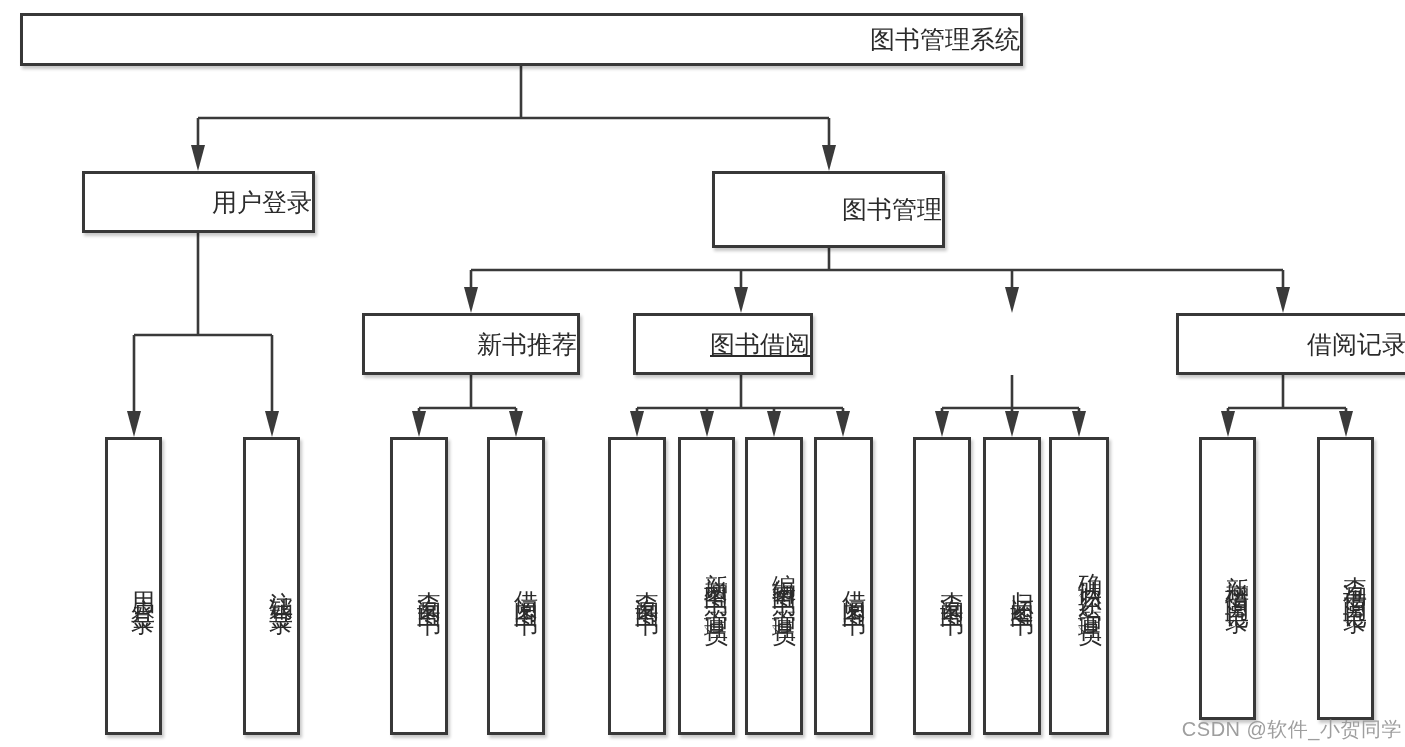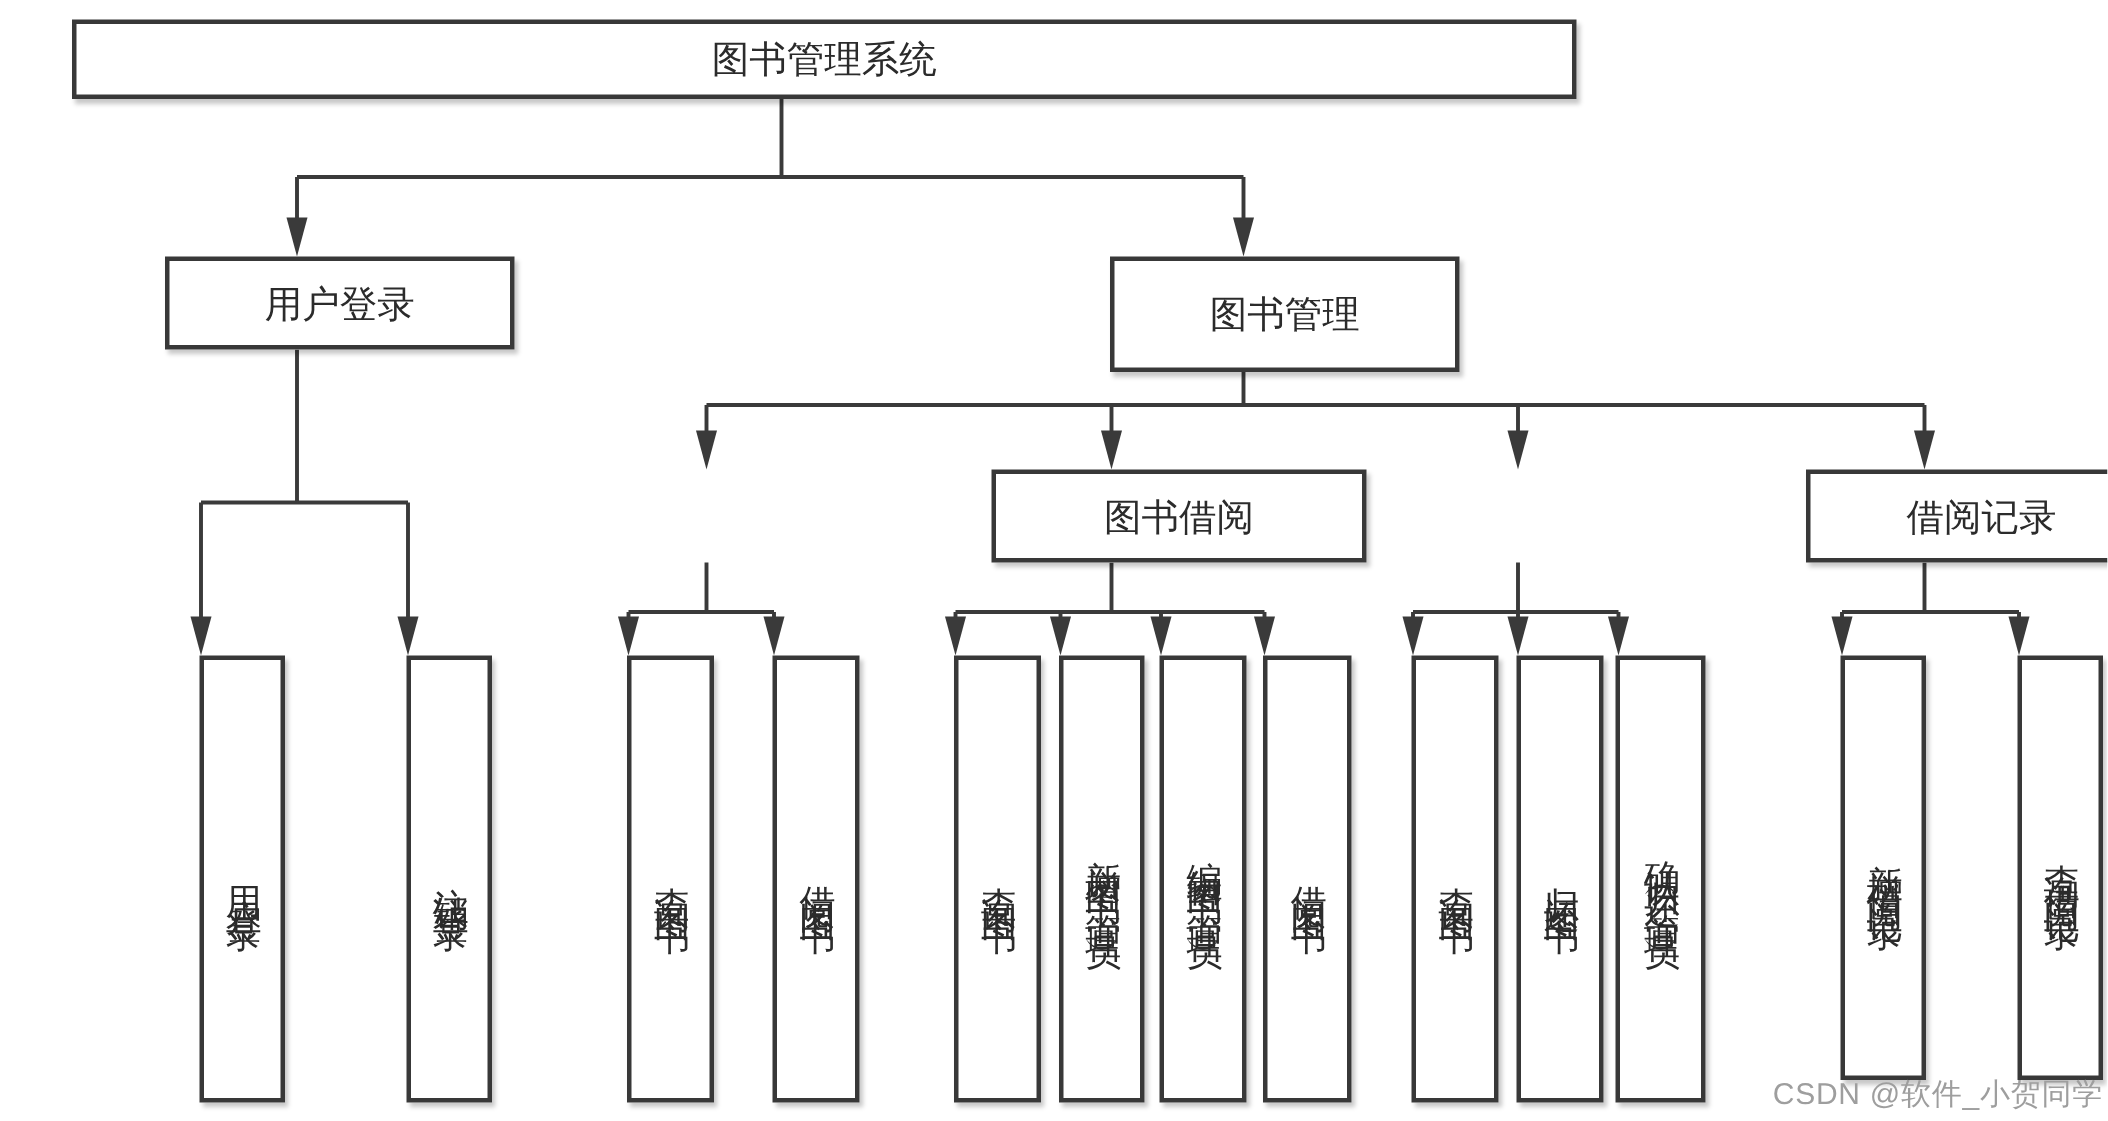--- a/index.html
+++ b/index.html
@@ -7,36 +7,35 @@
     position:relative;width:1405px;height:747px;background:var(--background,#fff);
     font-family:"Liberation Sans","DejaVu Sans",sans-serif;overflow:hidden;
   }
   #connectors{position:absolute;left:0;top:0;width:1405px;height:747px;}
   #connectors path{stroke:var(--line,#3a3a3a);stroke-width:2.6;fill:none;}
   #connectors polygon{fill:var(--line,#3a3a3a);}
   .node{
     position:absolute;box-sizing:border-box;background:#fff;
     border:3px solid var(--border,#383838);
     box-shadow:2px 3px 3px rgba(0,0,0,0.22);
-    display:flex;align-items:center;justify-content:center;
+    display:flex;align-items:center;justify-content:flex-end;
     color:var(--text,#2b2b2b);
-    margin-left:28px;
   }
   .node .label{white-space:nowrap;}
   .h .label{font-size:25px;}
   .v .label{
     writing-mode:vertical-rl;text-orientation:mixed;
     font-size:24px;letter-spacing:0.3em;
   }
   
   #n-root{left:20px;top:13px;width:1003px;height:53px;}
   #n-user-login{left:82px;top:171px;width:233px;height:62px;}
   #n-book-mgmt{left:712px;top:171px;width:233px;height:77px;}
   #n-new-book{left:362px;top:313px;width:218px;height:62px;}
-  #n-book-borrow{left:633px;top:313px;width:250px;height:62px;}
+  #n-book-borrow{left:633px;top:313px;width:180px;height:62px;text-decoration:underline;}
   #n-current-borrow{left:902px;top:313px;width:218px;height:62px;}
   #n-borrow-record{left:1176px;top:313px;width:234px;height:62px;}
   
   #l-user-login{left:105px;top:437px;width:57px;height:298px;}
   #l-logout{left:243px;top:437px;width:57px;height:298px;}
   #l-query1{left:390px;top:437px;width:58px;height:298px;}
   #l-borrow1{left:487px;top:437px;width:58px;height:298px;}
   #l-query2{left:608px;top:437px;width:58px;height:298px;}
   #l-add-book{left:678px;top:437px;width:57px;height:298px;}
   #l-edit-book{left:745px;top:437px;width:58px;height:298px;}
@@ -99,20 +98,23 @@
     <span class="label">图书管理系统</span>
   </div>
 
   <div class="node h" id="n-user-login">
     <span class="label">用户登录</span>
   </div>
   <div class="node h" id="n-book-mgmt">
     <span class="label">图书管理</span>
   </div>
 
+  <div class="node h" id="n-new-book">
+    <span class="label">新书推荐</span>
+  </div>
   <div class="node h" id="n-book-borrow">
     <span class="label">图书借阅</span>
   </div>
   <div class="node h" id="n-borrow-record">
     <span class="label">借阅记录</span>
   </div>
 
   <div class="node v" id="l-user-login">
     <span class="label">用户登录</span>
   </div>

